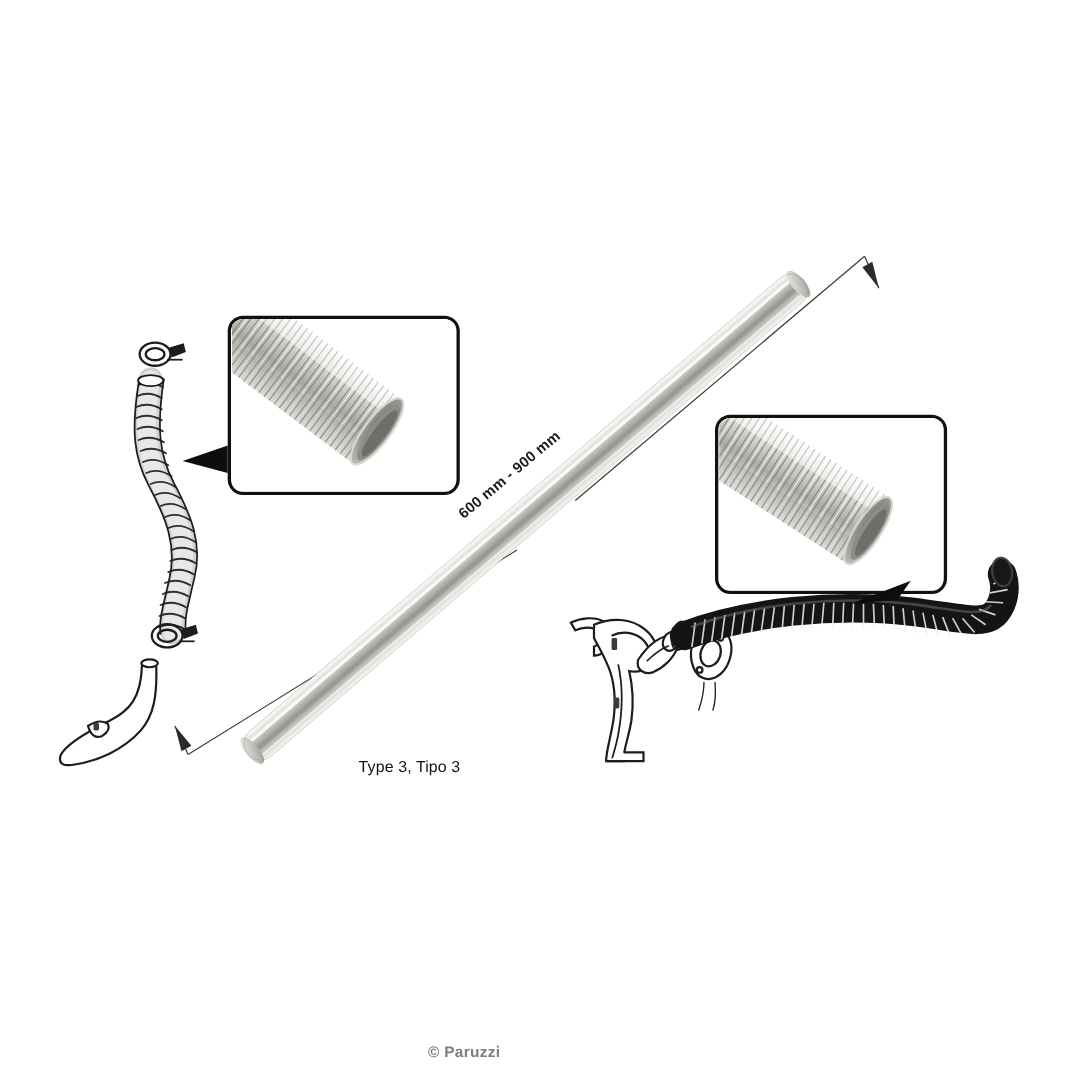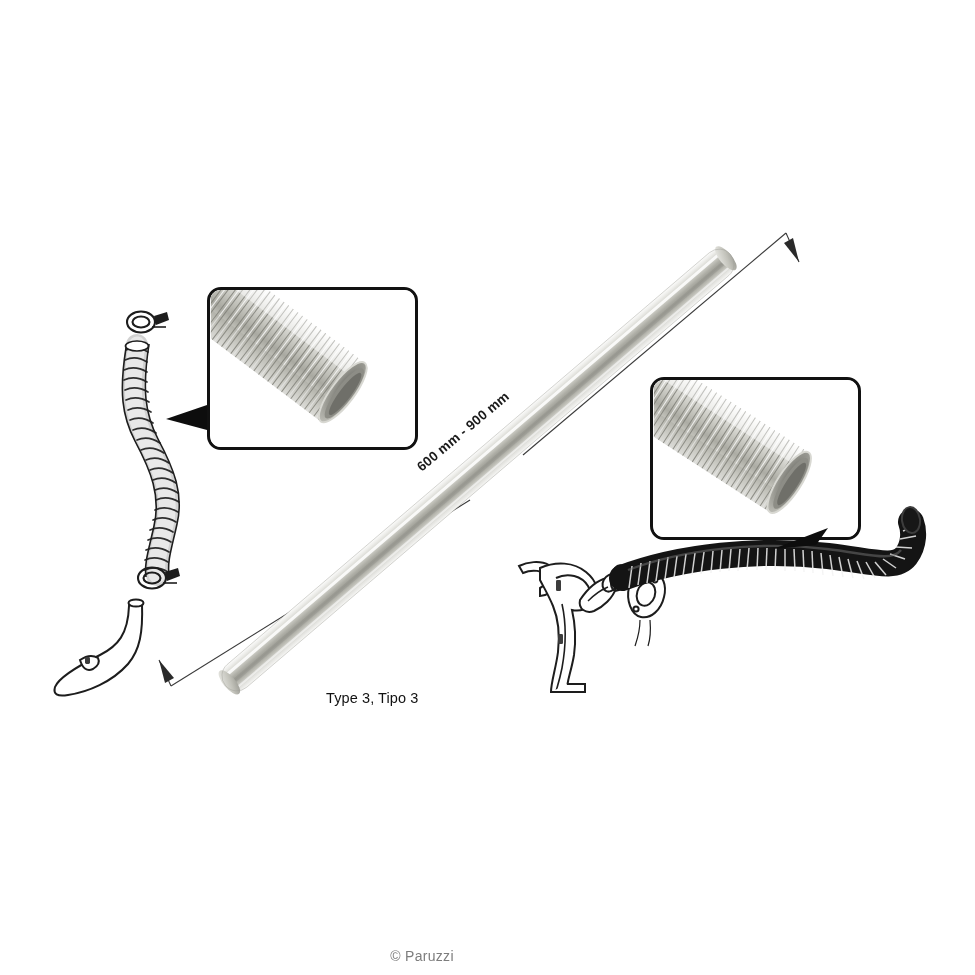--- a/index.html
+++ b/index.html
@@ -71,21 +71,21 @@
   .inset-box svg { display: block; width: 100%; height: 100%; }
 
   
   #watermark {
     position: absolute;
     left: 0;
     top: 948px;
     width: 844px;
     text-align: center;
     font-size: 14px;
-    font-weight: 400;
+    font-weight: 700;
     color: #7d7d7d;
     letter-spacing: 0.3px;
   }
 </style>
 </head>
 <body>
 
 <div id="stage">
 
   <svg class="layer" viewBox="0 0 975 975" xmlns="http://www.w3.org/2000/svg">

